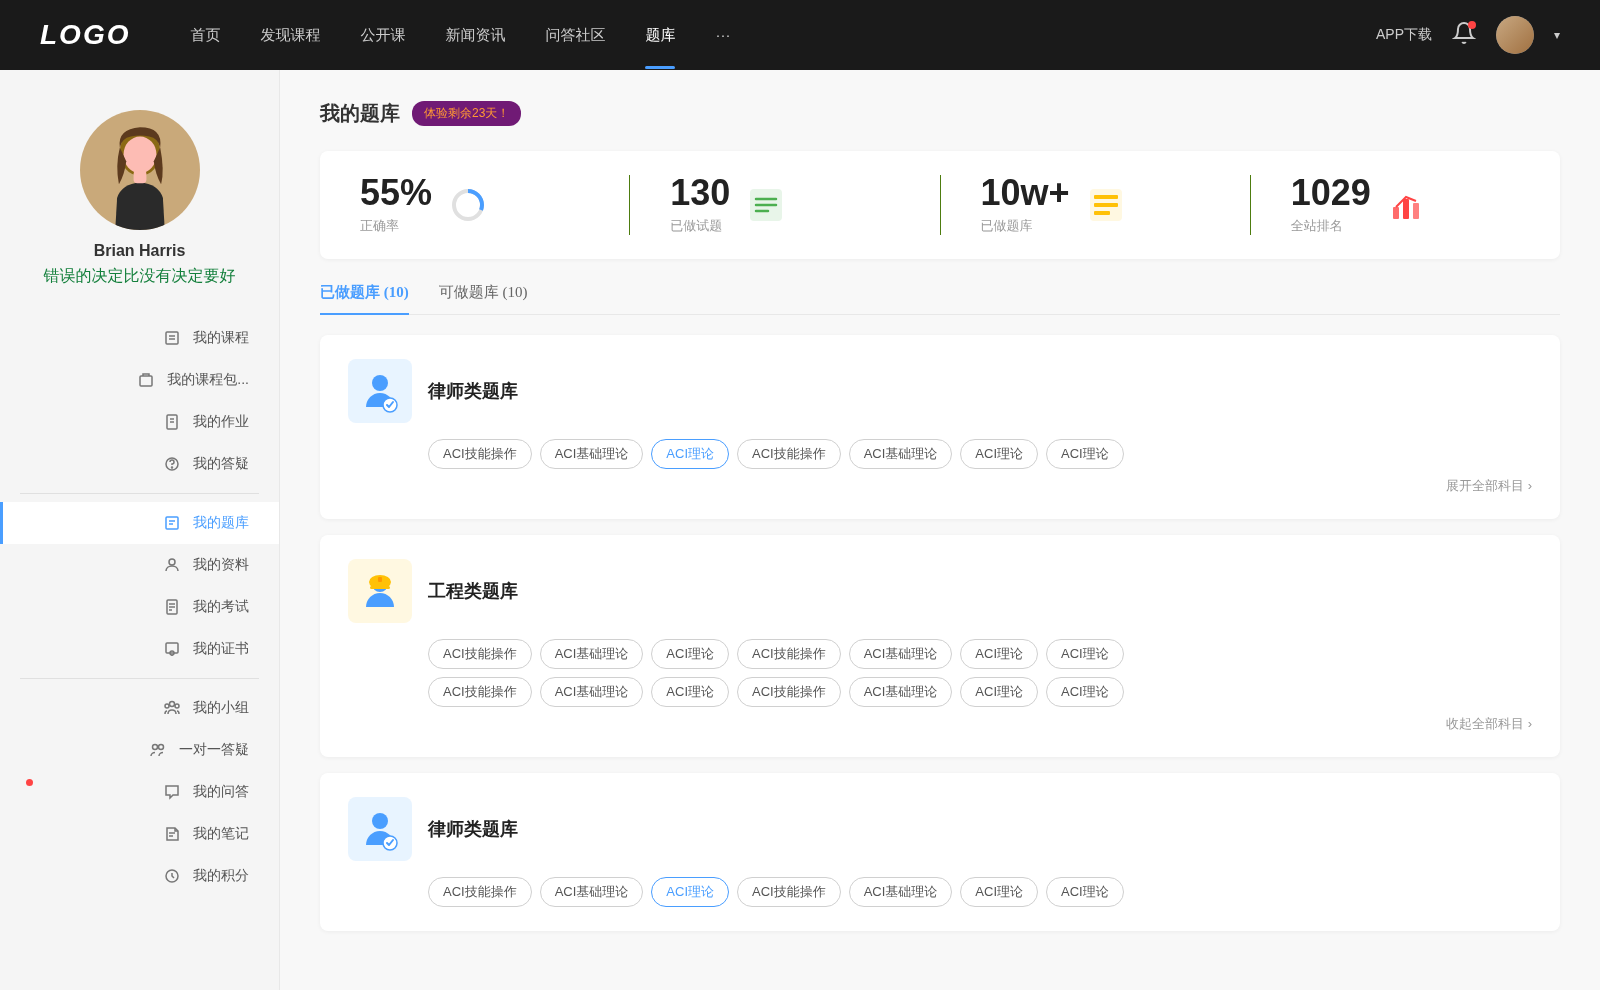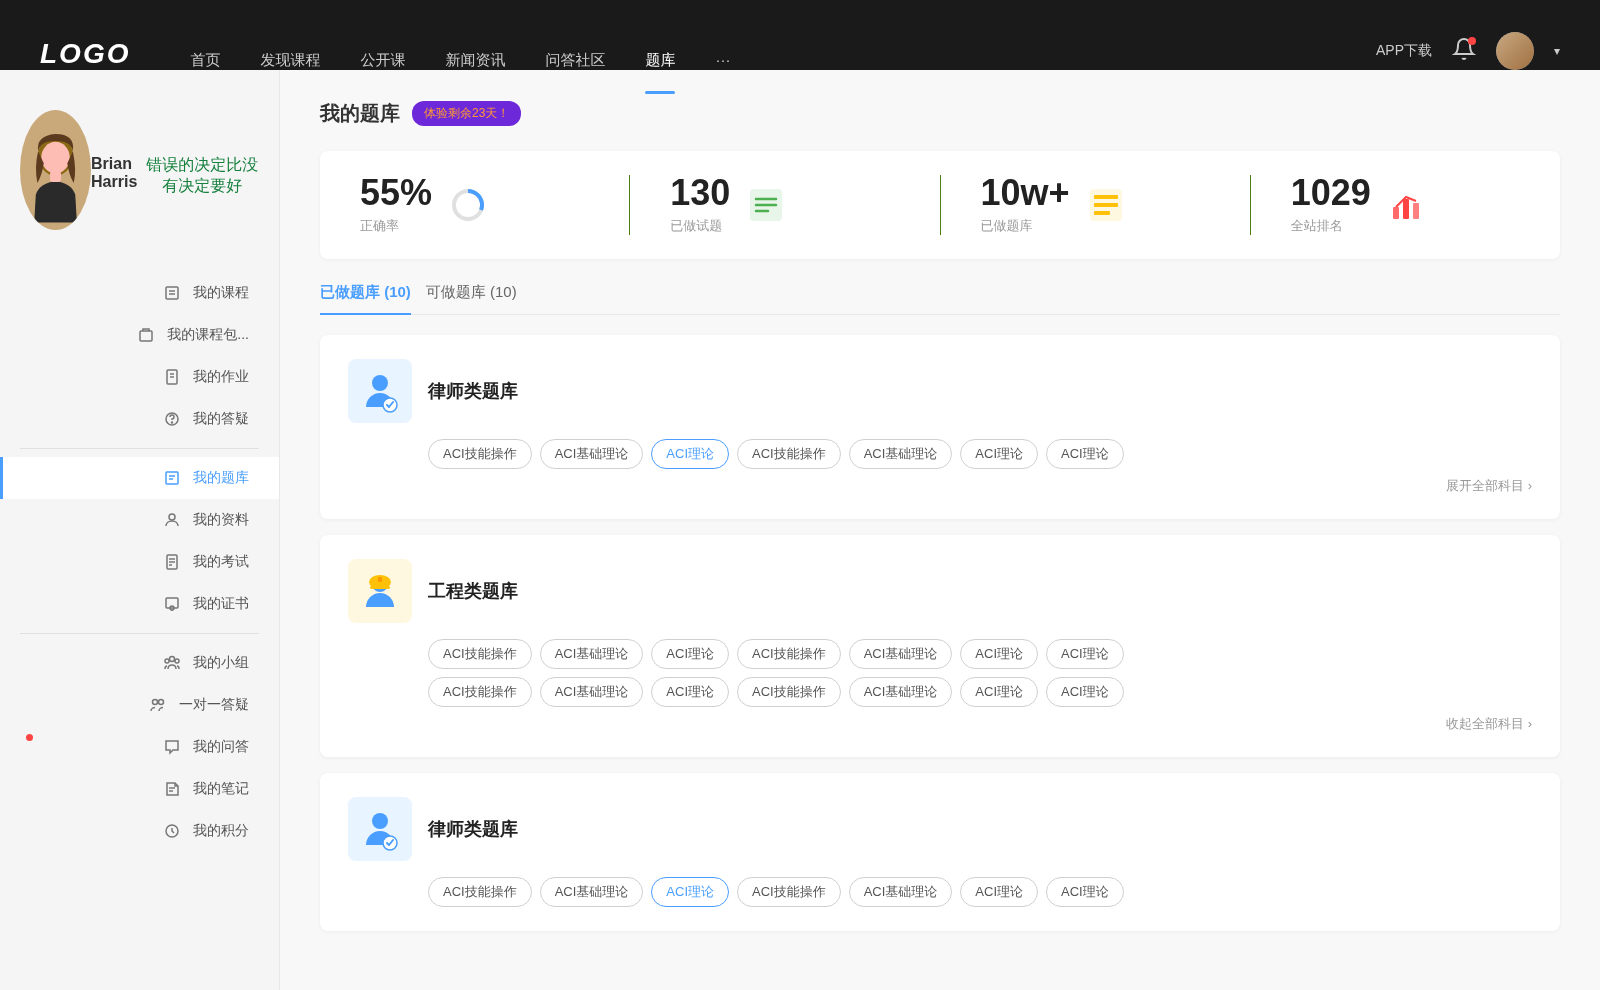--- a/index.html
+++ b/index.html
@@ -3,21 +3,21 @@
   <meta charset="utf-8">
   <style>
     * { margin: 0; padding: 0; box-sizing: border-box; }
     body { font-family: 'PingFang SC', 'Microsoft YaHei', sans-serif; background: #f0f2f5; width: 1600px; min-height: 990px; overflow-x: hidden; }
 
     
     .navbar {
       background: #1a1a1a;
       height: 70px;
       display: flex;
-      align-items: flex-end;
+      align-items: center;
       padding: 0 40px;
       position: fixed;
       top: 0; left: 0; right: 0;
       z-index: 100;
     }
     .nav-logo {
       color: white;
       font-size: 28px;
       font-weight: bold;
       letter-spacing: 2px;
@@ -98,20 +98,21 @@
     .sidebar {
       width: 280px;
       background: #f5f5f5;
       min-height: calc(990px - 70px);
       padding: 30px 0;
       flex-shrink: 0;
       border-right: 1px solid #e8e8e8;
     }
     .sidebar-profile {
       display: flex;
+      flex-direction: column;
       align-items: center;
       padding: 10px 20px 30px;
     }
     .profile-avatar {
       width: 120px; height: 120px;
       border-radius: 50%;
       background: linear-gradient(135deg, #e8d5c0, #c4a882);
       overflow: hidden;
       margin-bottom: 12px;
     }
@@ -189,21 +190,21 @@
       align-items: center;
       margin-bottom: 24px;
       gap: 12px;
     }
     .page-title {
       font-size: 20px;
       font-weight: 600;
       color: #333;
     }
     .trial-badge {
-      background: #6d28d9;
+      background: #701a75;
       color: #ff9933;
       font-size: 12px;
       padding: 4px 12px;
       border-radius: 12px;
     }
 
     
     .stats-row {
       display: flex;
       background: white;
@@ -236,23 +237,24 @@
     .stat-icon {
       width: 40px; height: 40px;
       display: flex;
       align-items: center;
       justify-content: center;
     }
 
     
     .tabs-row {
       display: flex;
-      gap: 15px;
+      gap: 30px;
       margin-bottom: 20px;
       border-bottom: 1px solid #e8e8e8;
+      font-family: Liberation Serif, serif;
     }
     .tab-item {
       font-size: 15px;
       color: #666;
       padding-bottom: 12px;
       cursor: pointer;
       position: relative;
     }
     .tab-item.active {
       color: #4a9eff;

